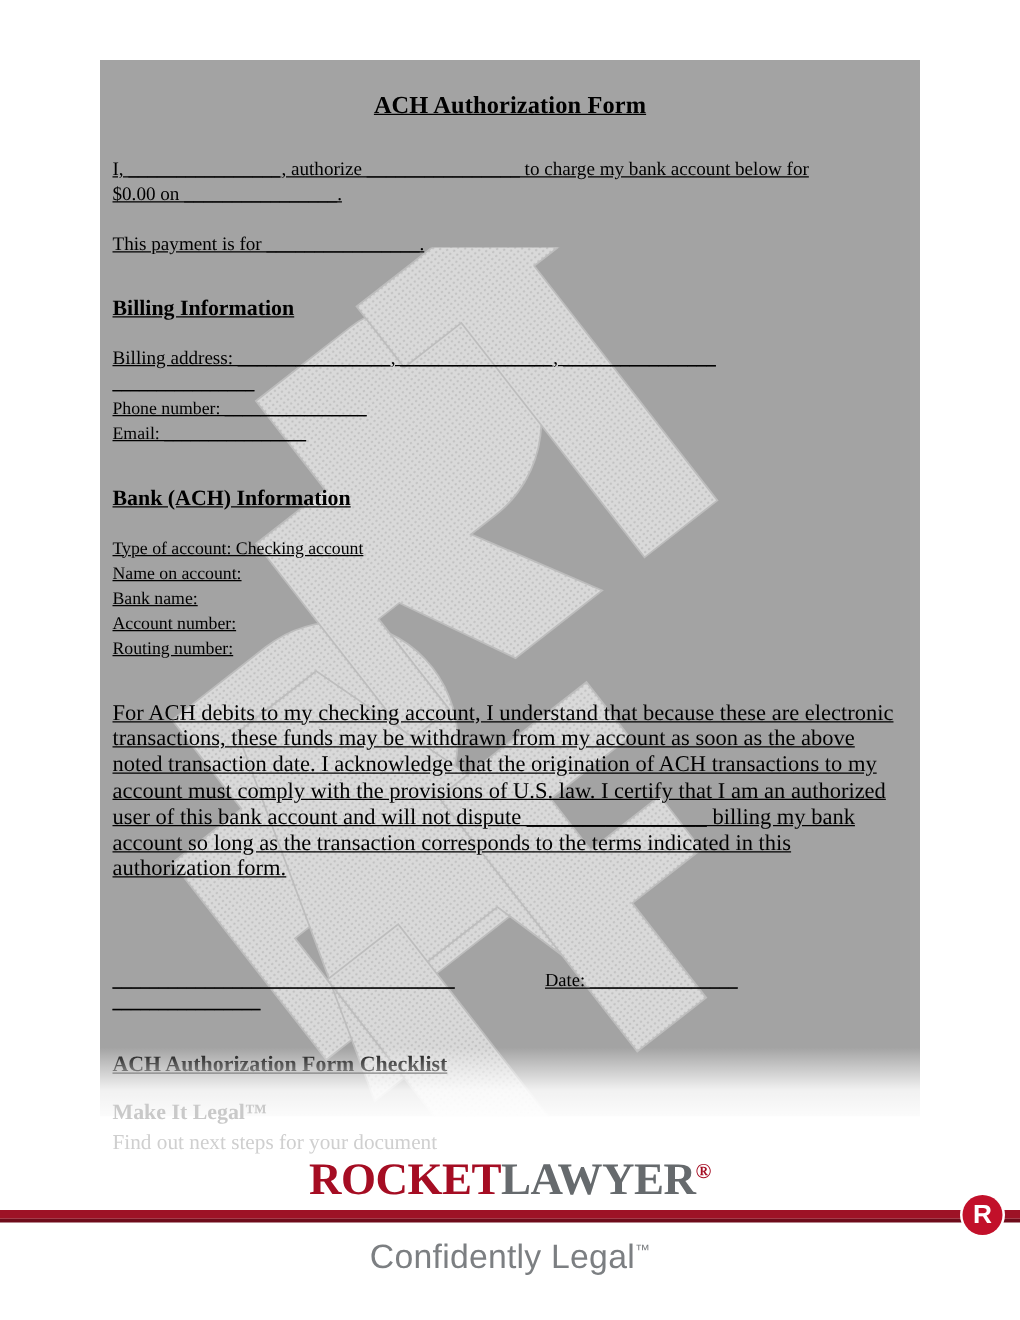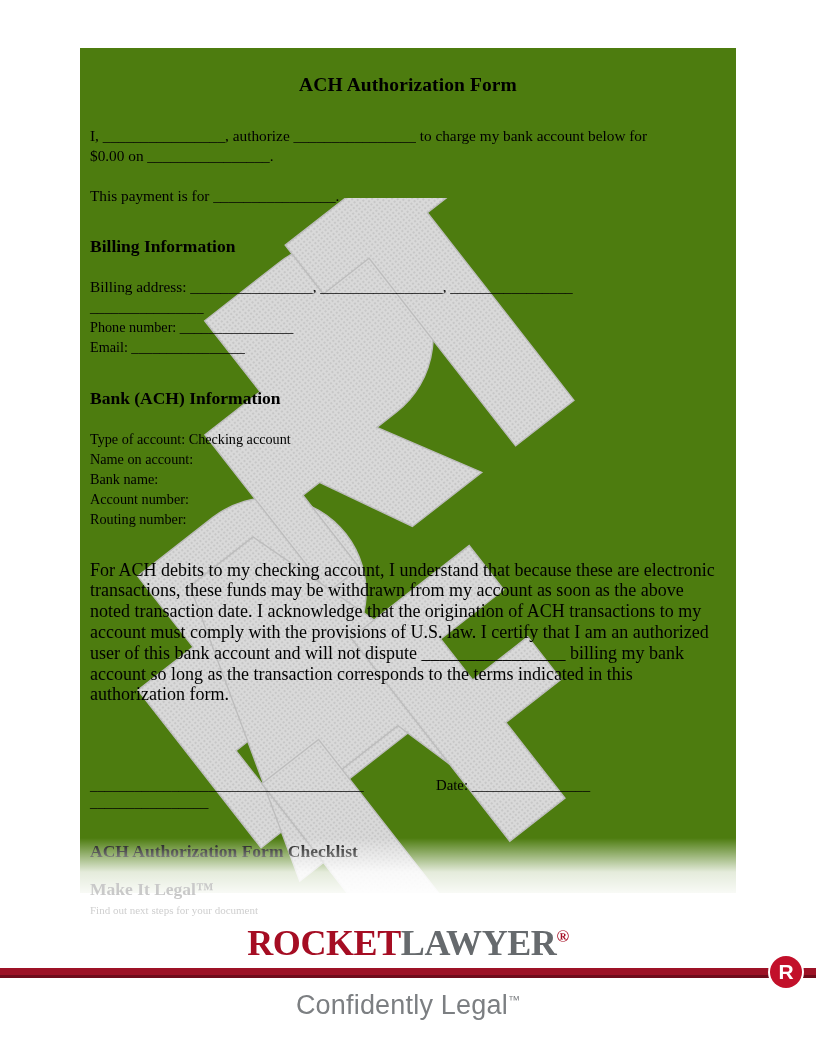--- a/index.html
+++ b/index.html
@@ -15,22 +15,23 @@
     overflow: hidden;
   }
 
   
   .page {
     position: absolute;
     left: 80px;
     top: 48px;
     width: 656px;
     height: 845px;
-    background: #4d7c0f;
+    background: #a3a3a3;
     overflow: hidden;
+    text-decoration: underline;
   }
 
   
   .watermark {
     position: absolute;
     left: 0;
     top: 150px;
     width: 656px;
     height: 740px;
     pointer-events: none;
@@ -113,21 +114,21 @@
     font-size: 17.5px;
     font-weight: bold;
     font-family: "Liberation Serif", serif;
   }
   .next-steps {
     position: absolute;
     left: 90px;
     top: 904px;
     z-index: 25;
     color: #cfcfcf;
-    font-size: 11px;
+    font-size: 17px;
     font-family: "Liberation Serif", serif;
   }
 
   
   .brand {
     position: absolute;
     left: 0;
     top: 916px;
     width: 816px;
     height: 54px;

